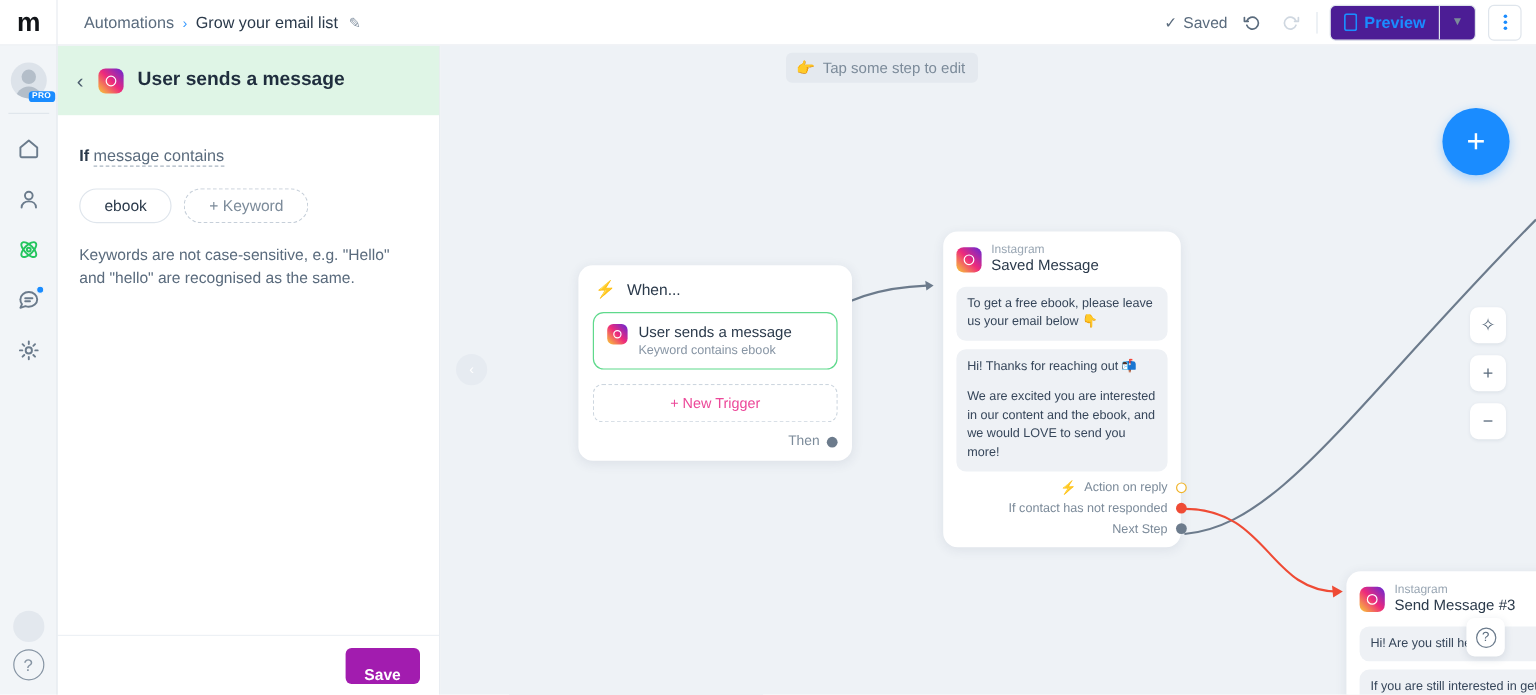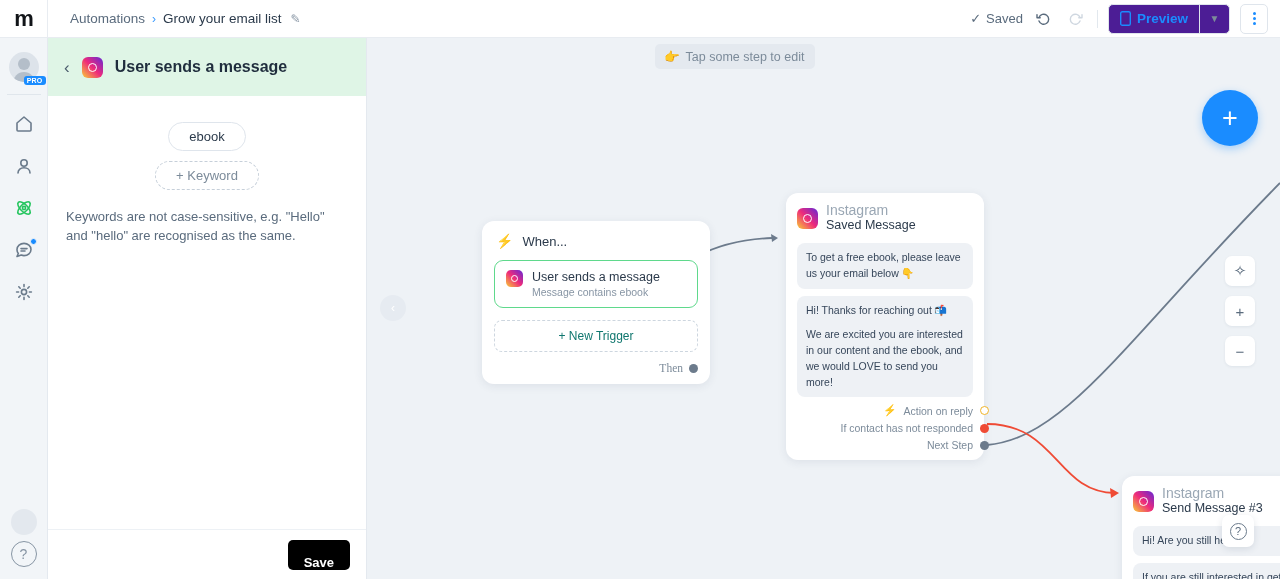--- a/index.html
+++ b/index.html
@@ -82,29 +82,29 @@
     display: flex; align-items: center; justify-content: center; }
   .ig-icon i { width: 9px; height: 9px; border: 1.7px solid #fff; border-radius: 50%; display: block; }
   .ig-icon.sm { width: 17px; height: 17px; border-radius: 5px; }
   .ig-icon.sm i { width: 7px; height: 7px; border-width: 1.5px; }
   .panel-title { font-size: 16px; font-weight: 700; color: #1f2d3d; }
 
   .panel-body { padding: 26px 18px 0 18px; flex: 1; overflow: hidden; }
   .if-row { font-size: 13.5px; color: #2b3a4b; margin-bottom: 20px; }
   .if-bold { font-weight: 700; }
   .if-select { color: #5a6b7d; border-bottom: 1px dashed #aab6c2; cursor: pointer; padding-bottom: 1px; }
-  .chips { display: flex; gap: 10px; align-items: center; margin-bottom: 18px; flex-direction: column; }
+  .chips { display: flex; gap: 10px; align-items: center; margin-bottom: 18px; }
   .chip { border: 1px solid #dfe5ec; border-radius: 16px; padding: 6px 20px; font-size: 13px; color: #2b3a4b; background:#fff; cursor: pointer; }
   .chip.dashed { border: 1px dashed #c6cfd9; color: #7c8b9a; }
   .hint { font-size: 13px; line-height: 1.45; color: #5a6b7d; margin-bottom: 26px; }
   .cond-btn { border: 1px dashed #c9d2dc; border-radius: 7px; height: 42px; display: flex;
     align-items: center; justify-content: center; font-size: 13.5px; color: #7c8b9a; cursor: pointer; }
   .panel-foot { height: 50px; border-top: 1px solid #edf1f5; display: flex; align-items: center;
     justify-content: flex-end; padding-right: 16px; }
-  .save-btn { background: #000000; color: #fff; border: none; border-radius: 5px; height: 26px;
+  .save-btn { background: #a21caf; color: #fff; border: none; border-radius: 5px; height: 26px;
     padding: 15px 16px; font-size: 13px; font-weight: 600; cursor: pointer; }
 
   
   .canvas { position: absolute; top: 38px; left: 367px; width: 913px; height: 541px; background: #eef2f6; overflow: hidden; }
   .canvas-svg { position: absolute; inset: 0; width: 913px; height: 541px; }
 
   .tooltip-tap {
     position: absolute; left: 288px; top: 6px; background: #e4e9ef; border-radius: 5px;
     padding: 5px 11px 5px 9px; font-size: 12.5px; color: #7c8b9a; display: flex; align-items: center; gap: 6px;
   }
@@ -123,26 +123,26 @@
 
   
   .node { position: absolute; background: #fff; border-radius: 12px; box-shadow: 0 2px 10px rgba(40,60,90,.09); }
   .node-trigger { left: 115px; top: 183px; width: 228px; padding: 12px 12px 10px 12px; }
   .when-row { display: flex; align-items: center; gap: 9px; font-size: 13px; color: #2b3a4b; margin-bottom: 11px; padding-left: 2px; }
   .bolt { font-size: 14px; }
   .trigger-box { border: 1.4px solid #5fd98c; border-radius: 9px; padding: 9px 11px; display: flex; gap: 9px; align-items: flex-start; cursor: pointer; }
   .trigger-t1 { font-size: 12.5px; color: #2b3a4b; }
   .trigger-t2 { font-size: 10.5px; color: #8795a4; margin-top: 2px; }
   .new-trigger { margin-top: 12px; border: 1px dashed #cdd6df; border-radius: 8px; height: 32px;
-    display: flex; align-items: center; justify-content: center; font-size: 12px; color: #0f766e; cursor: pointer; }
-  .then-row { display: flex; align-items: center; justify-content: flex-end; gap: 6px; font-size: 11.5px; color: #7c8b9a; margin-top: 10px; font-family: Liberation Serif, serif; }
+    display: flex; align-items: center; justify-content: center; font-size: 12px; color: #ec4899; cursor: pointer; }
+  .then-row { display: flex; align-items: center; justify-content: flex-end; gap: 6px; font-size: 11.5px; color: #7c8b9a; margin-top: 10px; }
 
   .node-msg1 { left: 419px; top: 155px; width: 198px; padding: 10px 11px 9px 11px; }
   .msg-head { display: flex; align-items: center; gap: 8px; margin-bottom: 9px; }
-  .msg-h-label { font-size: 14px; color: #9aa7b4; line-height: 1.1; }
+  .msg-h-label { font-size: 10px; color: #9aa7b4; line-height: 1.1; }
   .msg-h-title { font-size: 12.5px; color: #2b3a4b; line-height: 1.25; }
   .bubble { background: #eef1f5; border-radius: 8px; padding: 7px 9px; font-size: 10.5px; line-height: 1.5;
     color: #36465a; margin-bottom: 7px; }
   .bubble p + p { margin-top: 9px; }
   .bubble-wait { background: #ece9fb; border-radius: 8px; padding: 7px 9px; font-size: 10.5px; color: #36465a;
     display: flex; align-items: center; gap: 7px; margin-bottom: 6px; }
   .wait-ic { width: 14px; height: 14px; border: 1.4px solid #8a79e0; border-radius: 50% 50% 50% 2px; flex: 0 0 auto; }
   .conn-row { display: flex; align-items: center; justify-content: flex-end; gap: 6px; font-size: 10.5px;
     color: #7c8b9a; margin-top: 5px; position: relative; }
   .dot { width: 9px; height: 9px; border-radius: 50%; position: absolute; right: -16px; }
@@ -256,20 +256,24 @@
   <div class="panel">
     <div class="panel-head">
       <span class="back-arrow">‹</span>
       <span class="ig-icon">
           <i></i>
         </span>
       <span class="panel-title">User sends a message</span>
     </div>
 
     <div class="panel-body">
+      <div class="if-row">
+        <span class="if-bold">If</span>
+        <span class="if-select">message contains</span>
+      </div>
 
       <div class="chips">
         <span class="chip">ebook</span>
         <span class="chip dashed">+ Keyword</span>
       </div>
 
       <div class="hint">Keywords are not case-sensitive, e.g. "Hello" and "hello" are recognised as the same.</div>
 
     </div>
 
@@ -308,21 +312,21 @@
       <div class="when-row">
         <span class="bolt">⚡</span>
         <span>When...</span>
       </div>
       <div class="trigger-box">
         <span class="ig-icon sm">
             <i></i>
           </span>
         <span>
           <span class="trigger-t1" style="display:block">User sends a message</span>
-          <span class="trigger-t2" style="display:block">Message contains ebook</span>
+          <span class="trigger-t2" style="display:block">Keyword contains ebook</span>
         </span>
       </div>
       <div class="new-trigger">+ New Trigger</div>
       <div class="then-row">
         <span>Then</span>
         <span class="dot gray" style="position:relative;right:0"></span>
       </div>
     </div>
 
     <div class="node node-msg1">

